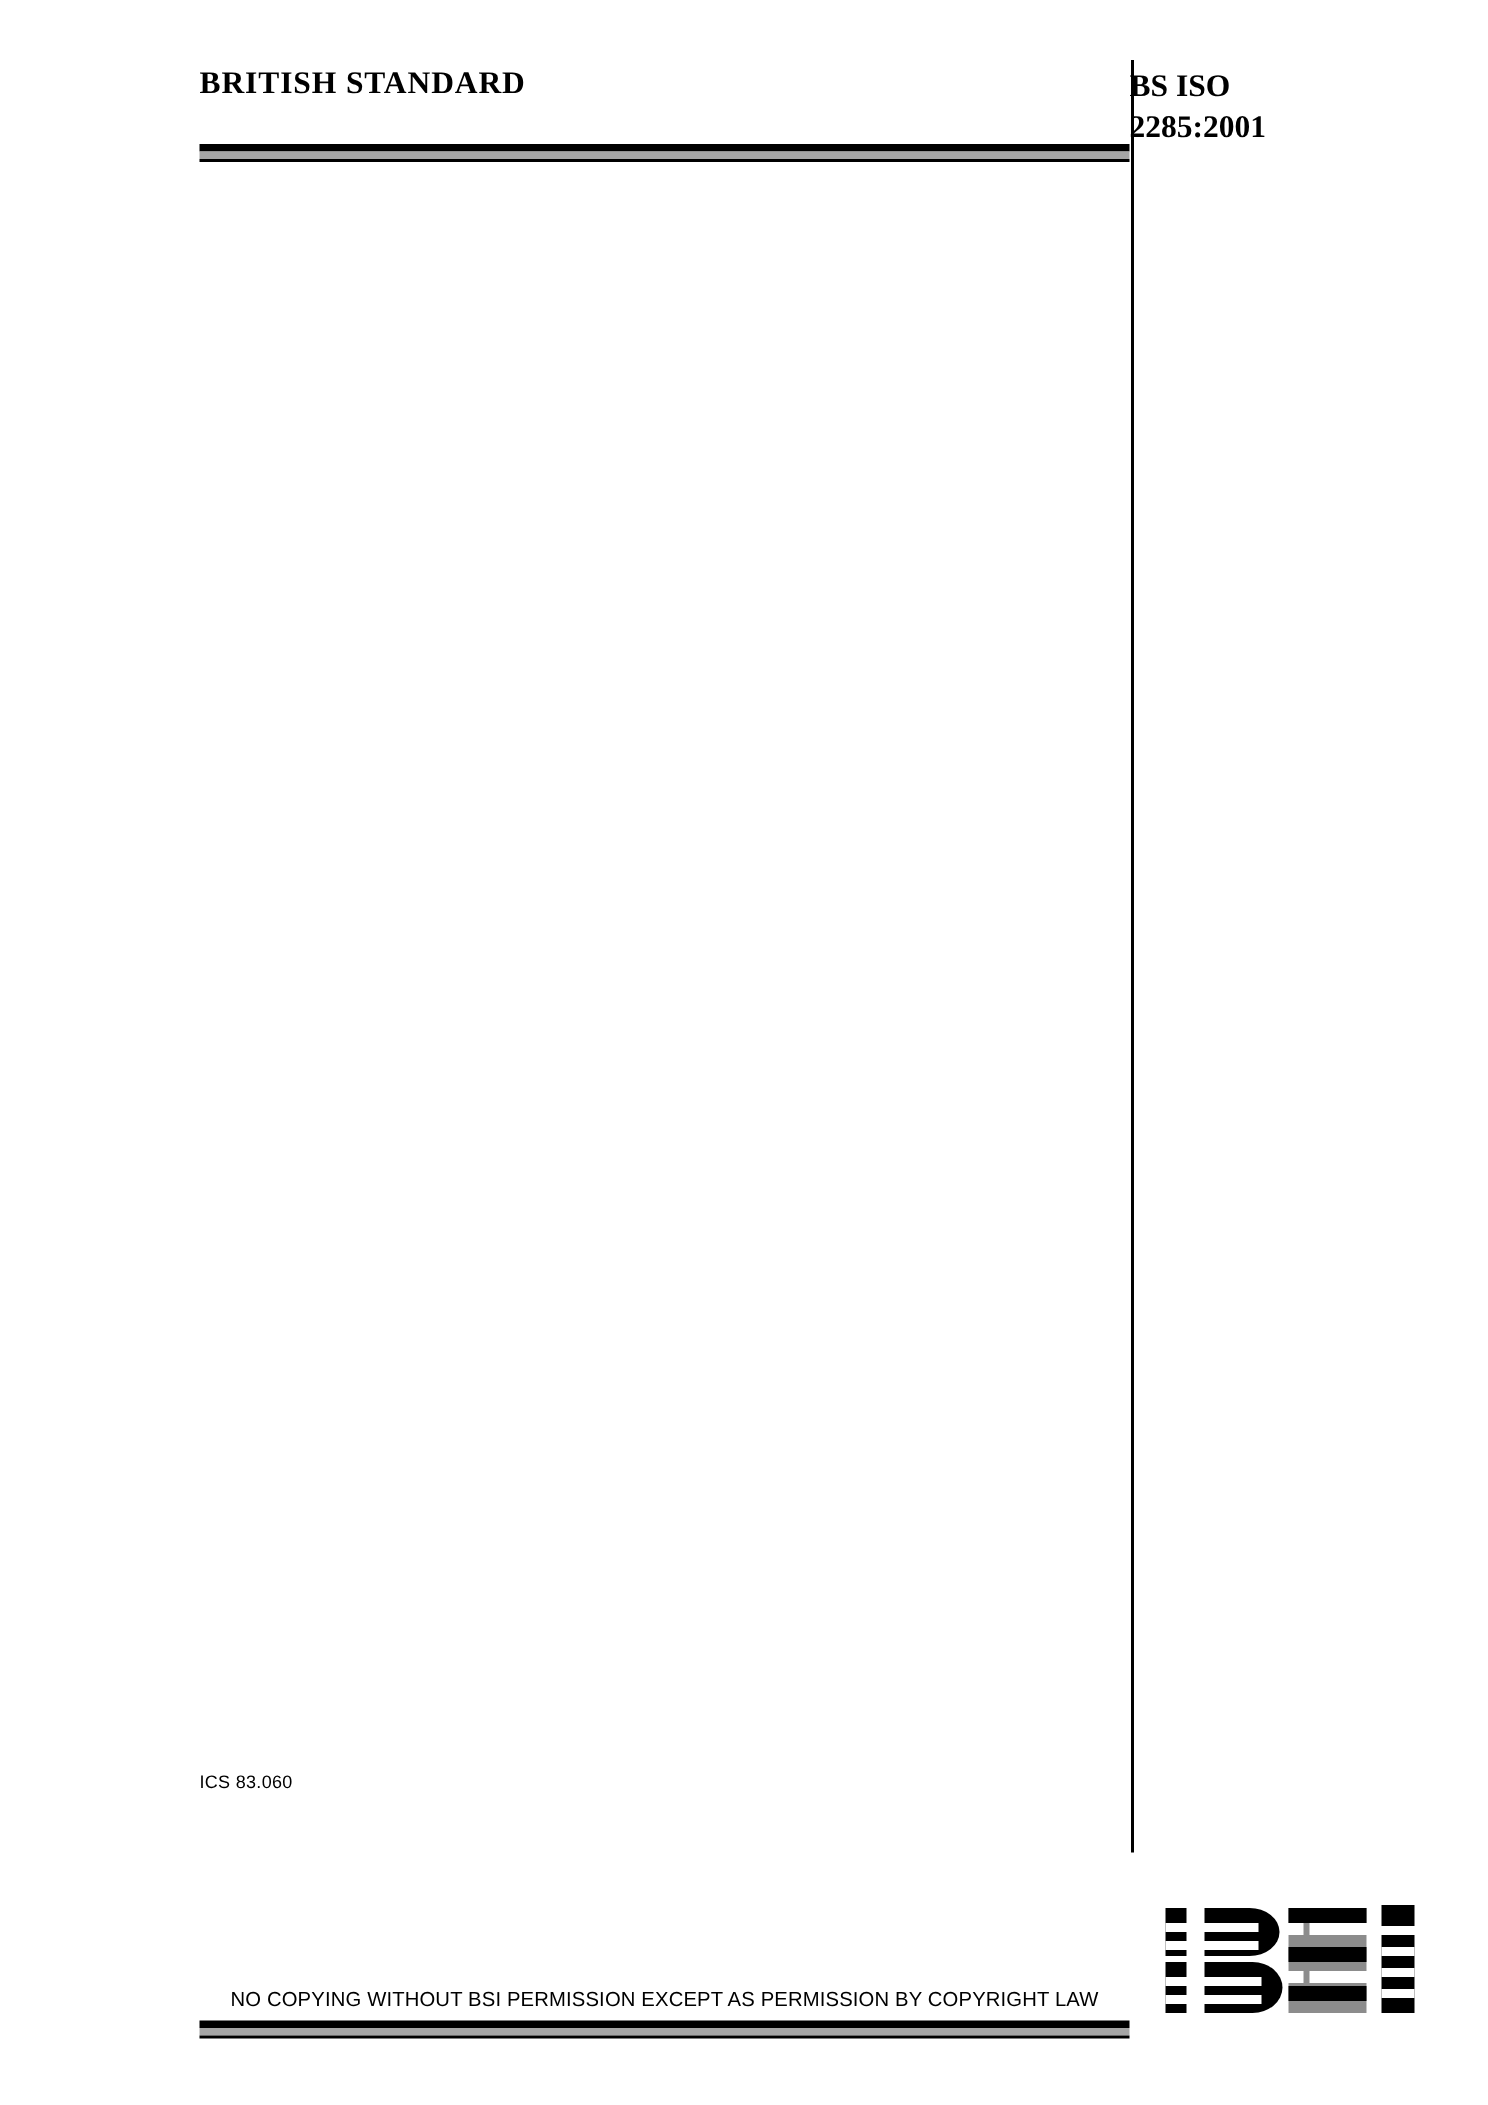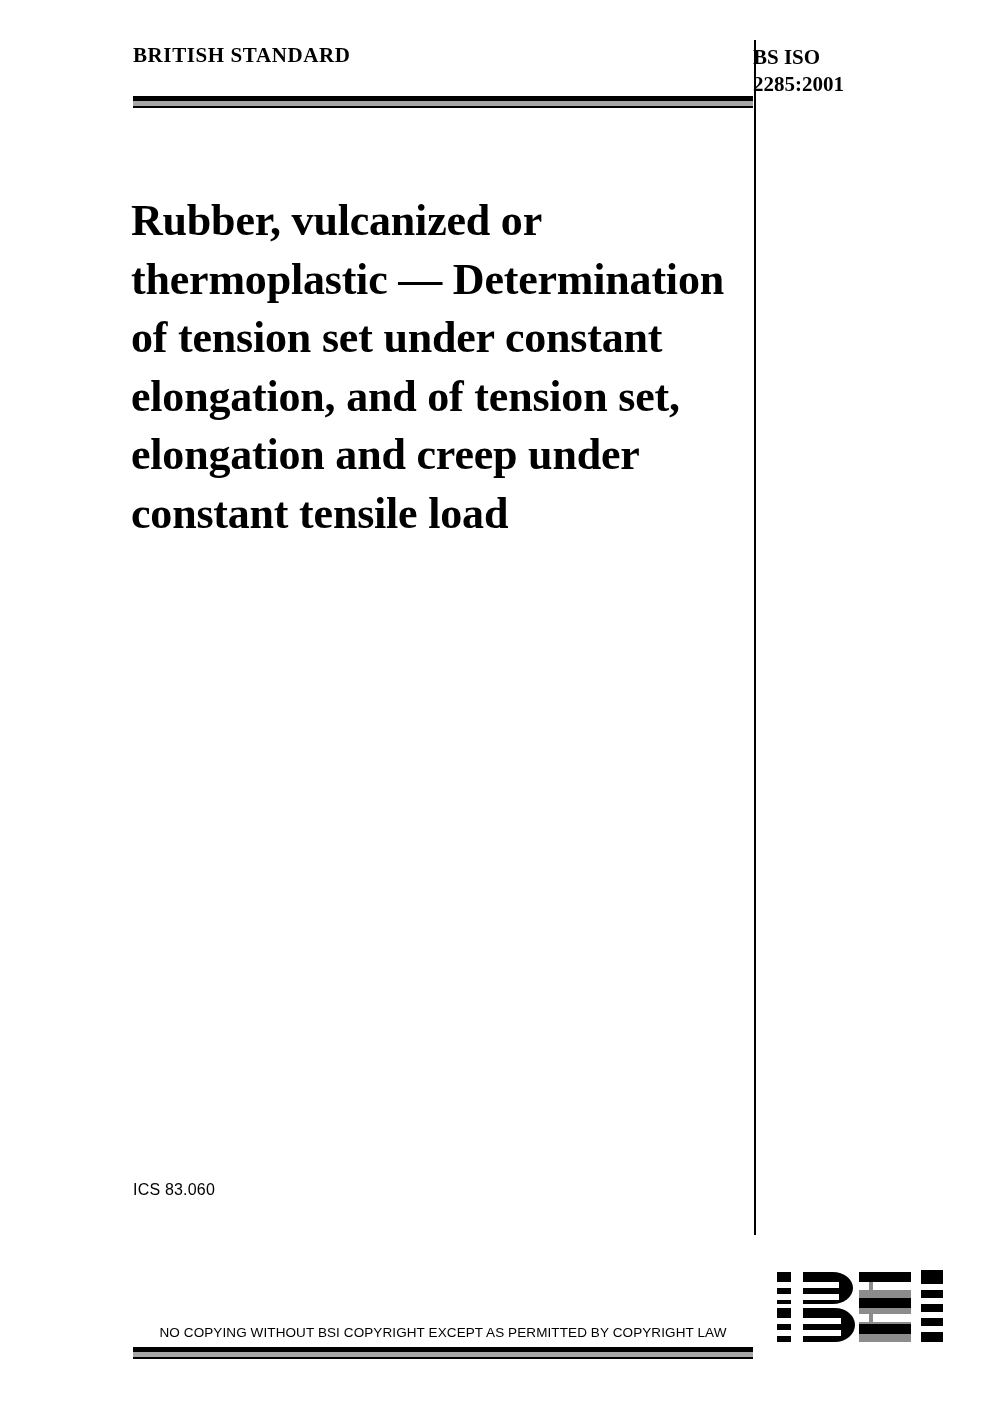--- a/index.html
+++ b/index.html
@@ -106,21 +106,21 @@
     margin: 0;
     color: #000000;
   }
 
   
   .ics {
     position: absolute;
     left: 133px;
     top: 1181px;
     font-family: "Liberation Sans", sans-serif;
-    font-size: 16px;
+    font-size: 12px;
     letter-spacing: 0.2px;
     color: #000000;
   }
 
   
   .footer-note {
     position: absolute;
     left: 133px;
     top: 1325px;
     width: 620px;
@@ -177,27 +177,24 @@
       <span>2285:2001</span>
     </div>
   </div>
 
   <div class="rule-thick"></div>
   <div class="rule-grey"></div>
   <div class="rule-thin"></div>
 
   <div class="v-divider"></div>
 
-  <div class="title-block">
-    <h1 class="doc-title">Rubber, vulcanized or thermoplastic — Determination of tension set under constant elongation, and of tension set, elongation and creep under constant tensile load</h1>
-  </div>
 
   <div class="ics">ICS 83.060</div>
 
-  <div class="footer-note">NO COPYING WITHOUT BSI COPYRIGHT EXCEPT AS PERMITTED BY COPYRIGHT LAW</div>
+  <div class="footer-note">NO COPYING WITHOUT BSI PERMISSION EXCEPT AS PERMISSION BY COPYRIGHT LAW</div>
 
   <div class="footer-rule-thick"></div>
   <div class="footer-rule-grey"></div>
   <div class="footer-rule-thin"></div>
 
   <div class="bsi-logo">
     <svg width="172" height="78" viewBox="0 0 172 78" xmlns="http://www.w3.org/2000/svg" aria-hidden="true">
 
       <g>
         <path d="M2 4 H58 a20 16 0 0 1 0 32 H2 Z" fill="#000000"></path>

